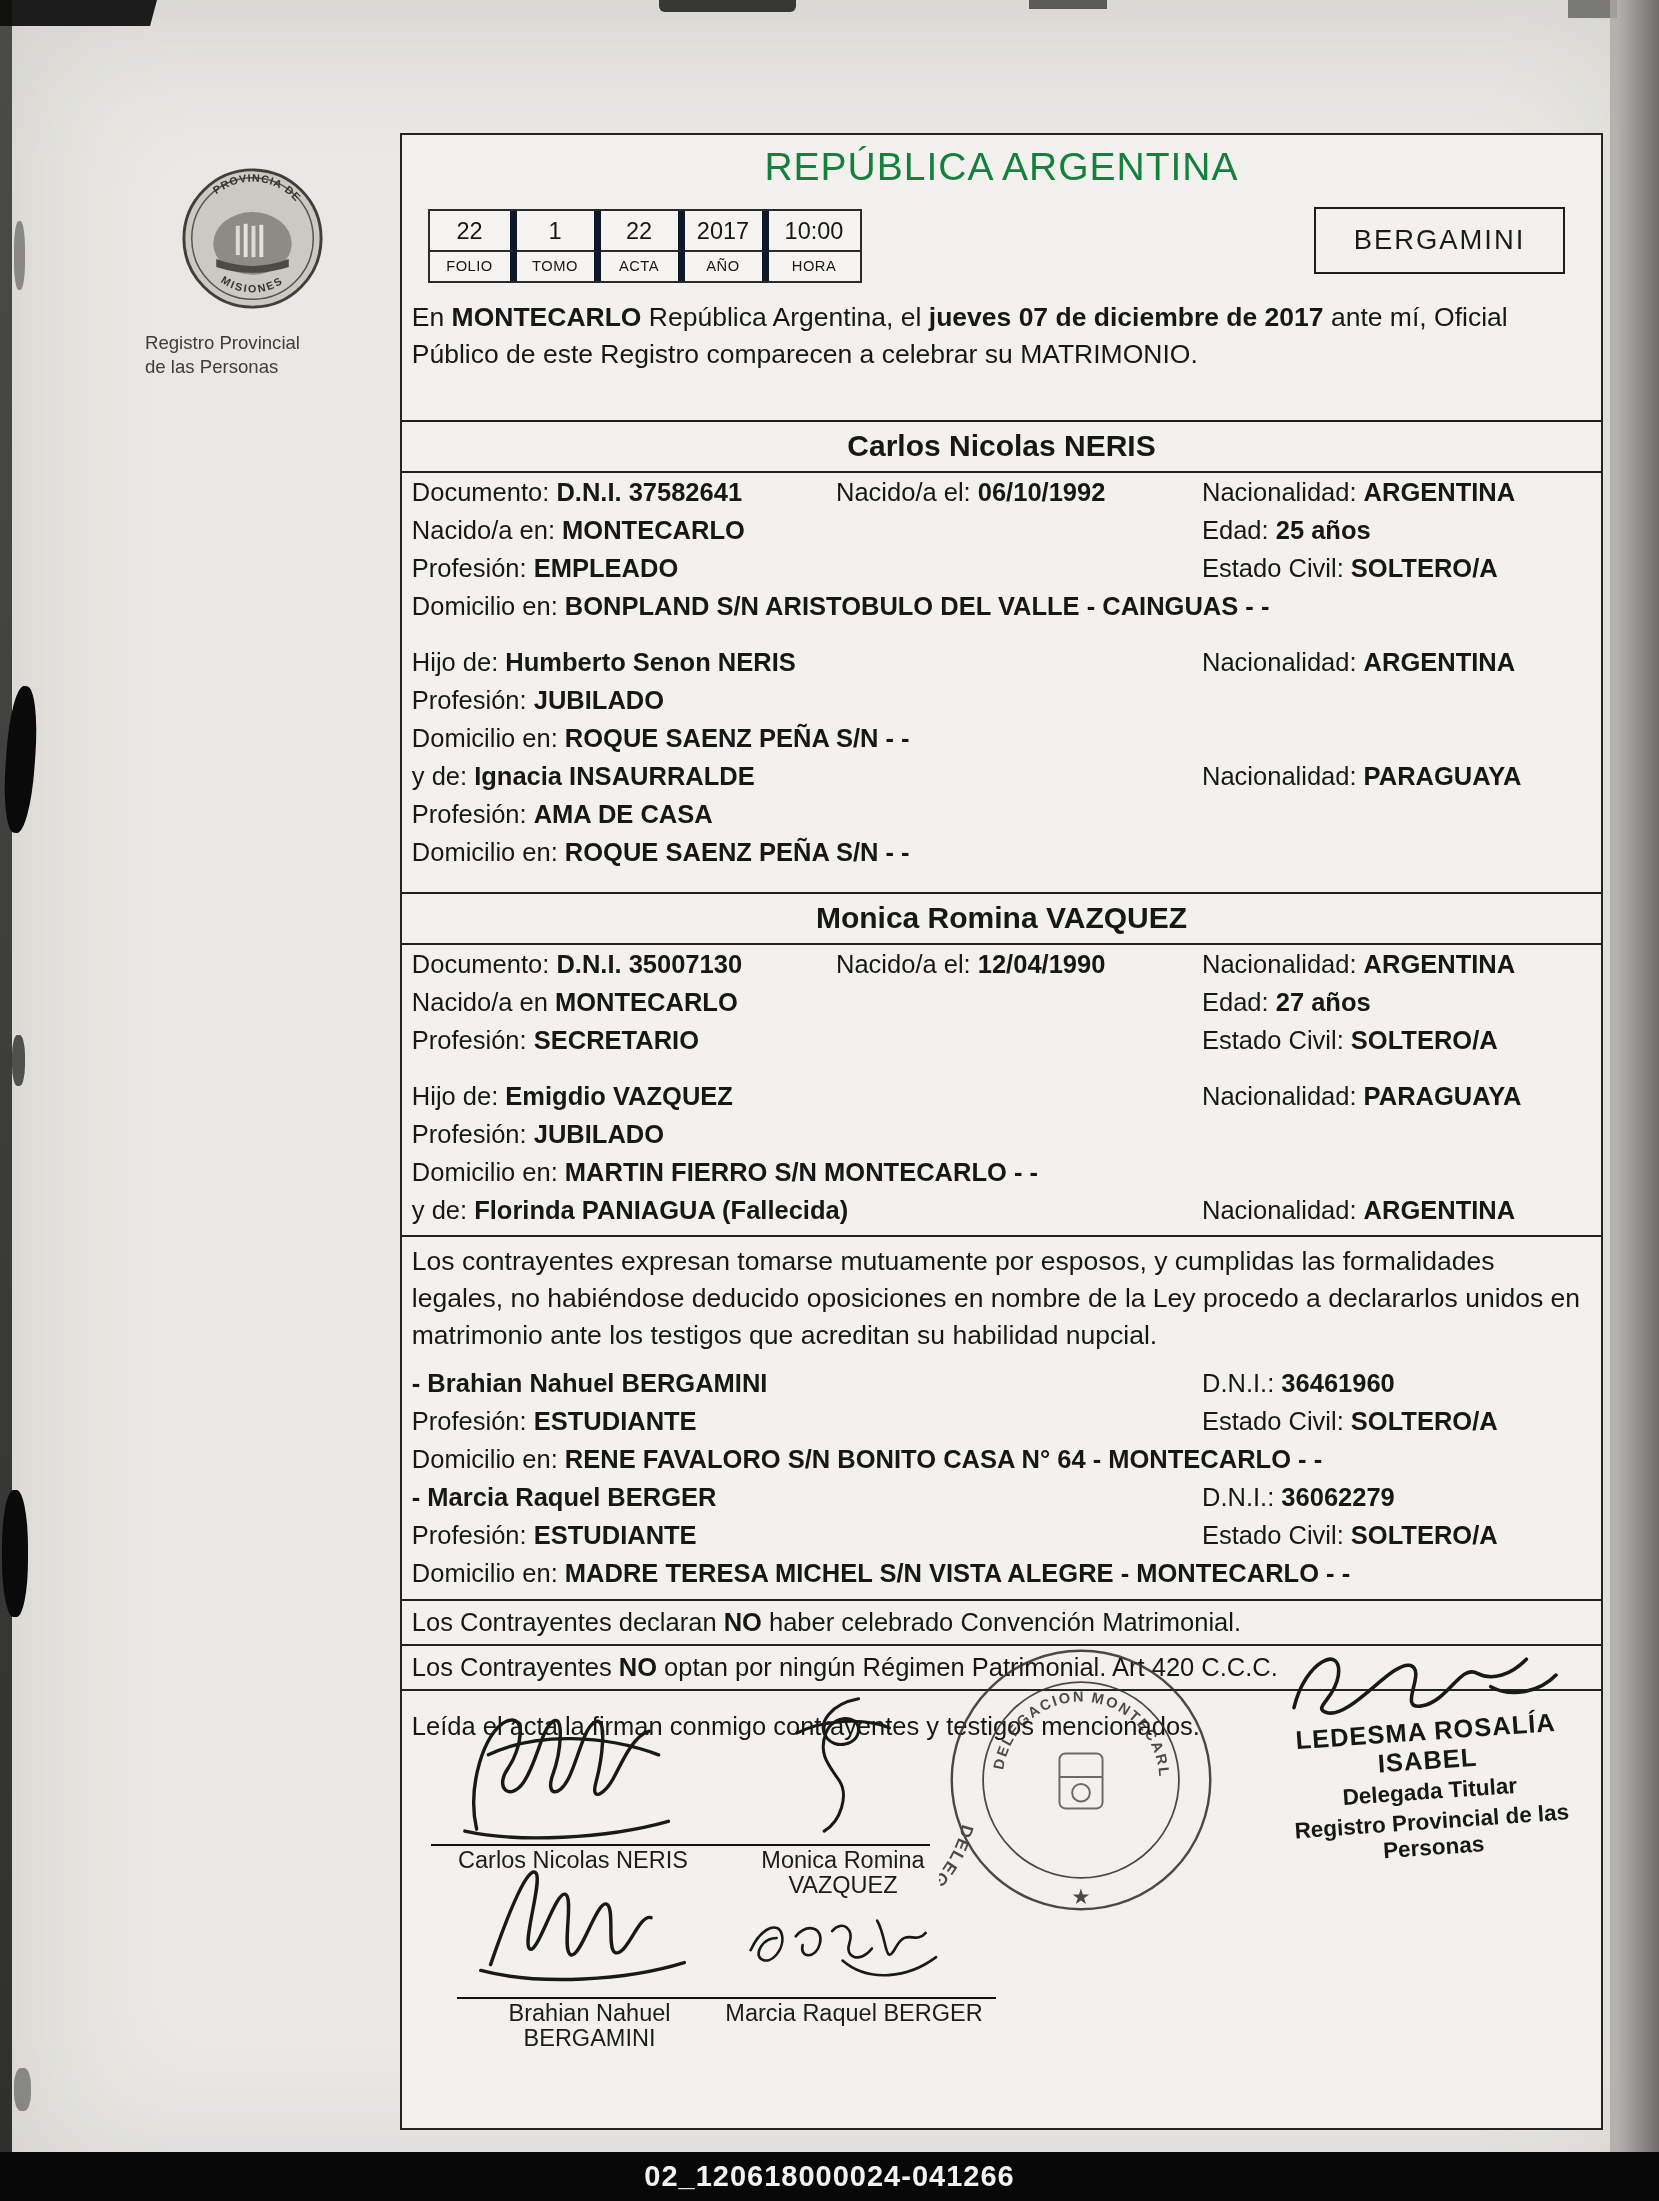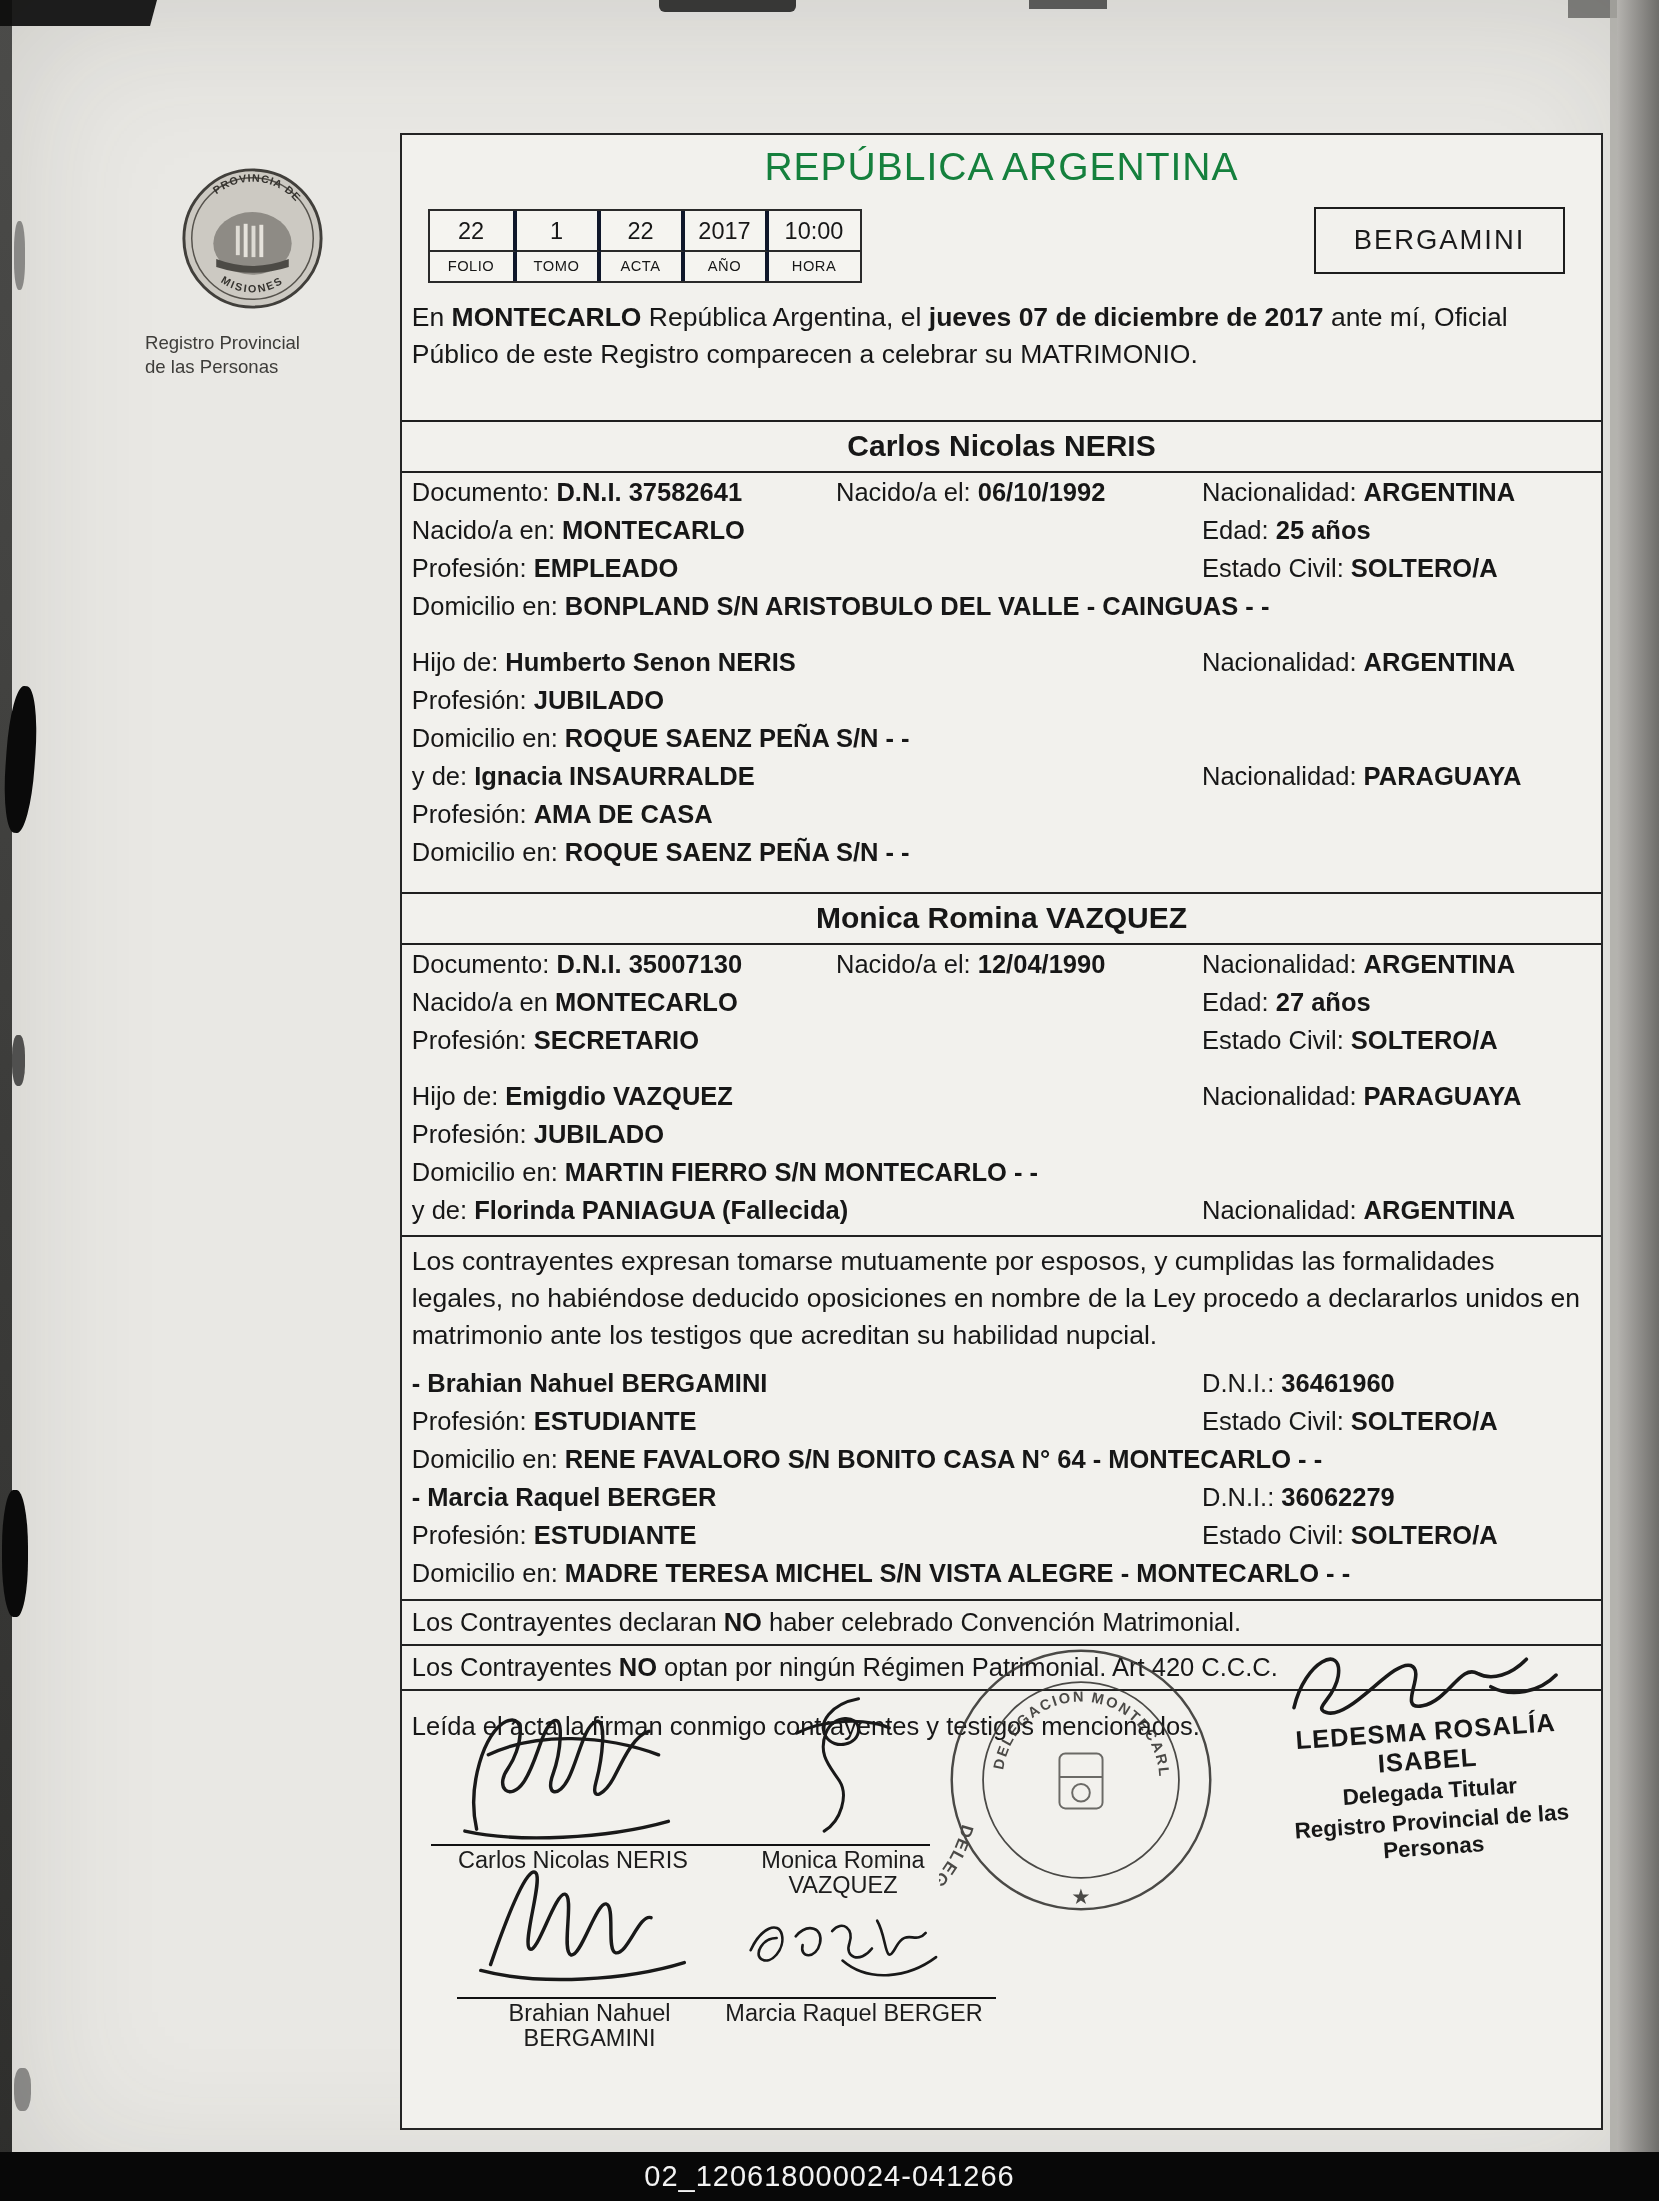--- a/index.html
+++ b/index.html
@@ -29,21 +29,21 @@
                   font-size:18.6px; line-height:23.5px; color:#3e3d3a; }
 
   
   .cert { position:absolute; left:400px; top:133px; width:1203px; height:1997px;
           border:2.9px solid #242424; background:#f2f1ed; overflow:hidden; }
   .title { margin-top:9.8px; height:49px; text-align:center; font-size:39px; letter-spacing:1px; color:#15803d; }
 
   .head-row { position:relative; margin-top:15.7px; height:76px; }
   .reg-table { position:absolute; left:25.5px; top:0; display:grid;
                grid-template-columns:87px 84px 84px 84px 91px; border:2px solid #2a2a2a; background:#f5f4f0; }
-  .rt-cell { border-right:4px solid #0f172a; text-align:center; }
+  .rt-cell { border-right:7px solid #0f172a; text-align:center; }
   .rt-cell.last { border-right:none; }
   .rt-val { height:41px; line-height:41px; font-size:23.5px; border-bottom:2px solid #2a2a2a; }
   .rt-lab { height:29px; line-height:29px; font-size:14.7px; letter-spacing:0.5px; }
   .act-type { position:absolute; left:912px; top:-2px; width:251px; height:67px; border:2.9px solid #1d1d1d;
               text-align:center; line-height:61px; font-size:27.4px; letter-spacing:2px; color:#1b1b1b; }
 
   .intro { margin:13.7px 9.8px 0 9.8px; font-size:26.5px; line-height:37px; }
   .intro b { font-weight:700; }
 
   .sec-head { margin-top:47px; border-top:2.9px solid #1f1f1f; border-bottom:2.9px solid #1f1f1f;
@@ -73,21 +73,21 @@
   .sig-caption { position:absolute; text-align:center; font-size:23.5px; line-height:25.5px; color:#1c1c1c; }
   .official { position:absolute; left:843px; top:-127px; width:363px; transform:rotate(-4deg); text-align:center; }
   .official .o-name { font-size:25.5px; font-weight:700; letter-spacing:1px; margin-top:-13.7px; }
   .official .o-title { font-size:22.5px; font-weight:700; margin-top:3.9px; }
   .official .o-org { font-size:22.5px; font-weight:700; margin-top:3.9px; }
   .stamp-wrap { position:absolute; left:537px; top:-118px; width:284px; height:284px; opacity:.88; }
 
   
   .footer-bar { position:absolute; left:0; top:2152px; width:1659px; height:49px; background:#080808; z-index:6;
                 text-align:center; }
-  .footer-bar span { color:#f2f2f2; font-size:29px; font-weight:400; letter-spacing:1px; line-height:49px; }
+  .footer-bar span { color:#f2f2f2; font-size:29px; font-weight:700; letter-spacing:1px; line-height:49px; }
 </style>
 </head>
 <body>
 
 <div class="page">
 
   <div class="art binding-strip"></div>
   <div class="art blob1"></div>
   <div class="art blob2"></div>
   <div class="art blob3"></div>

